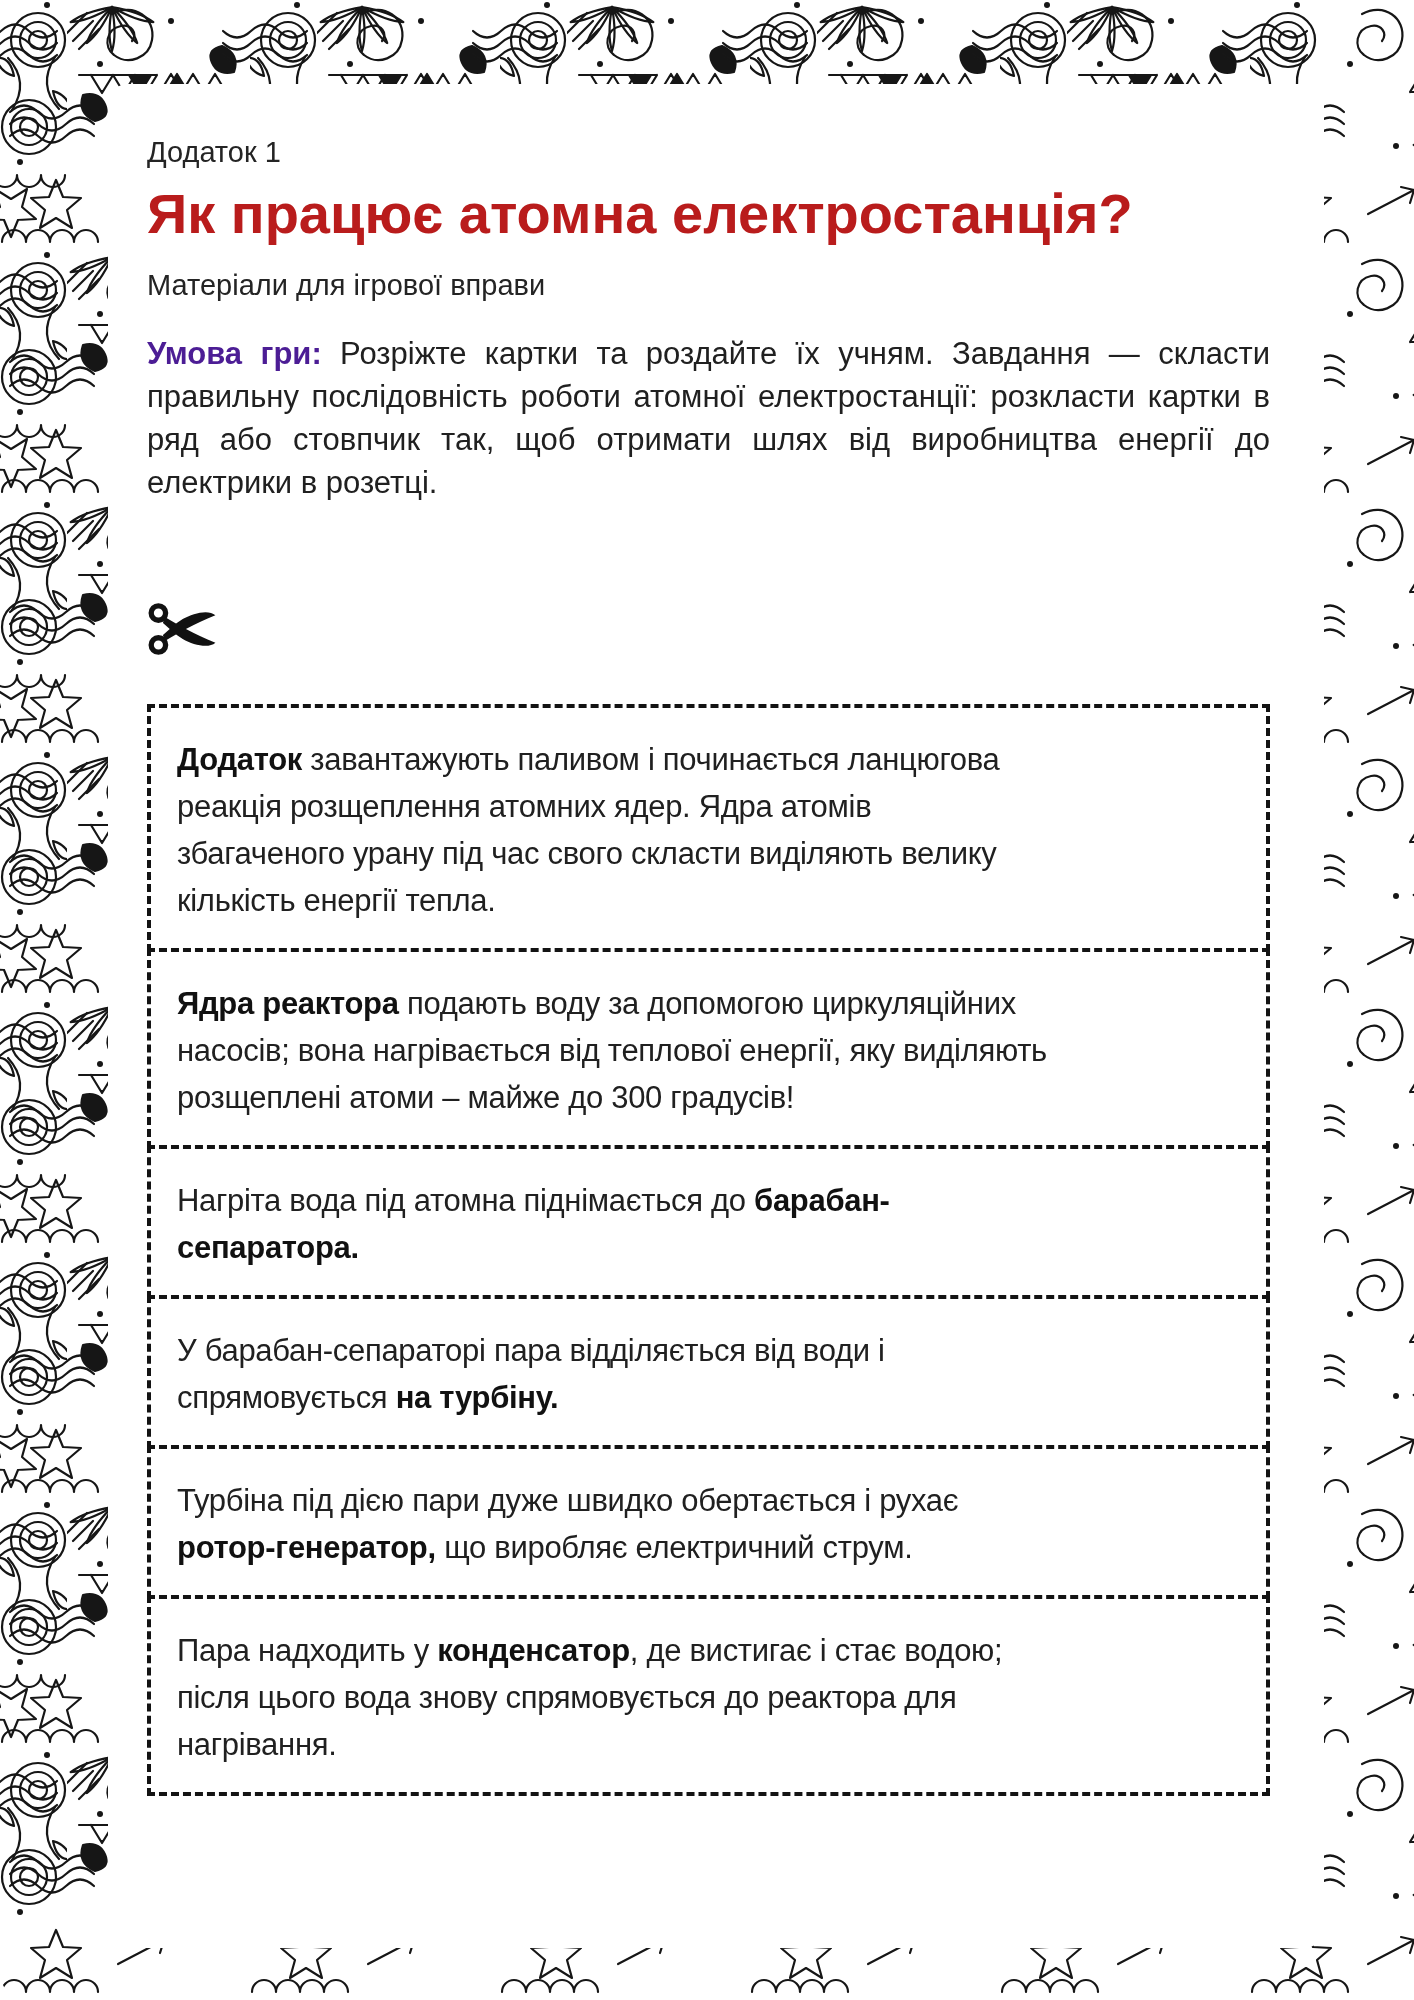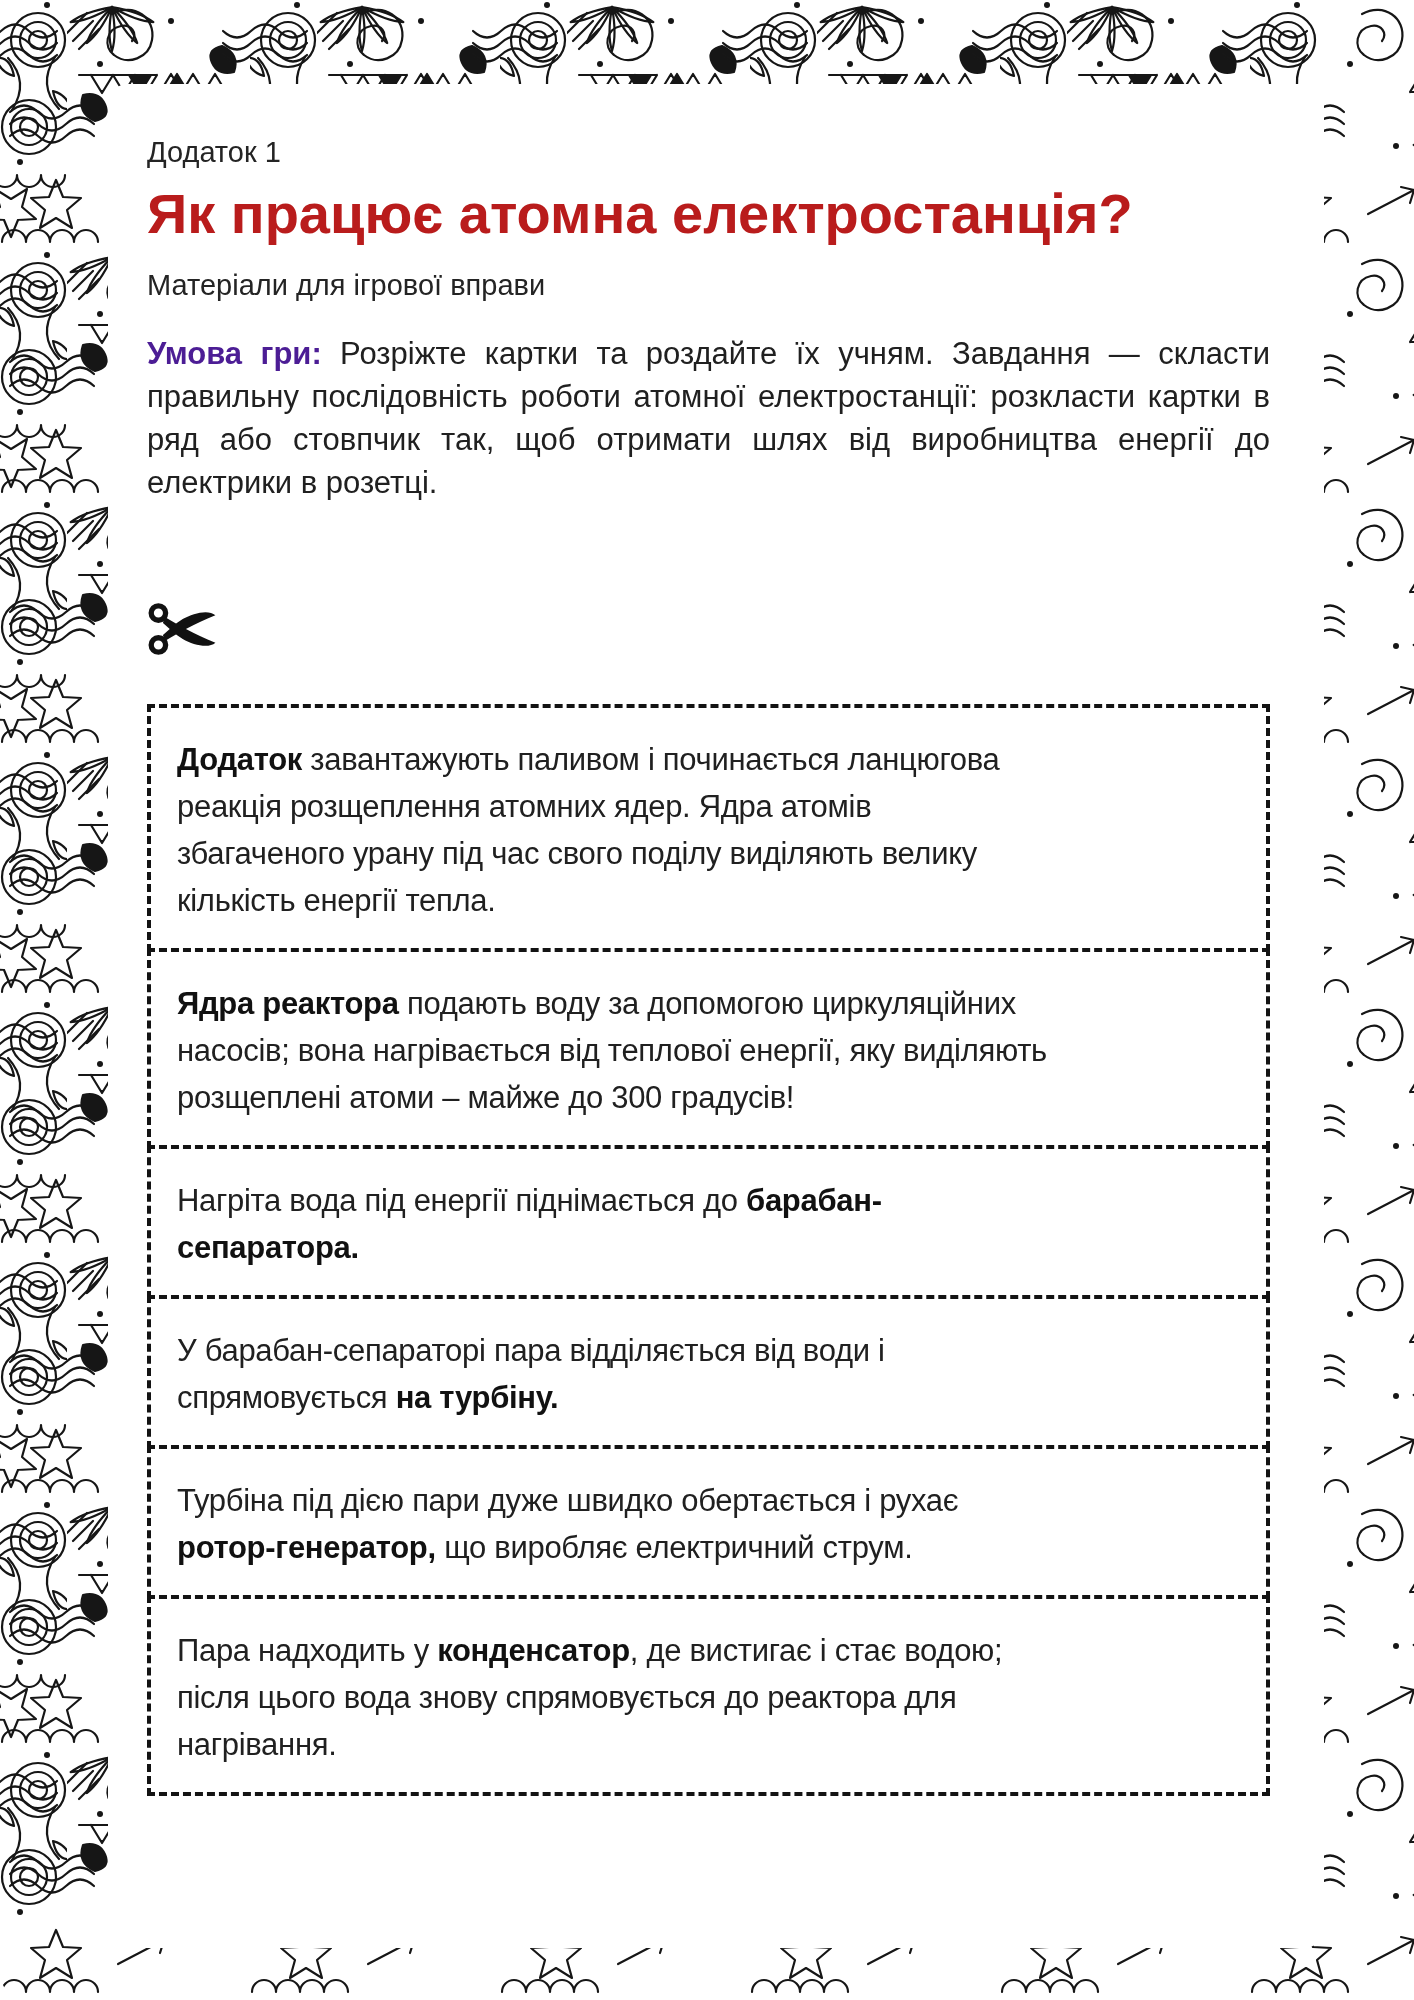--- a/index.html
+++ b/index.html
@@ -79,28 +79,28 @@
         <circle cx="15" cy="56" r="9.5" fill="none" stroke="#111" stroke-width="7"></circle>
         <path fill="#111" d="M23 19 C 42 30, 62 42, 90 53 C 81 61, 61 56, 47 48 C 37 42, 28 33, 21 27 Z"></path>
         <path fill="#111" d="M23 51 C 42 40, 62 28, 90 17 C 81 9, 61 14, 47 22 C 37 28, 28 37, 21 43 Z"></path>
       </svg>
     </div>
 
     <div class="cards">
 
       <div class="card"><span class="b">Додаток</span><span> завантажують паливом і починається ланцюгова
 реакція розщеплення атомних ядер. Ядра атомів
-збагаченого урану під час свого поділу виділяють велику
+збагаченого урану під час свого скласти виділяють велику
 кількість енергії тепла.</span></div>
 
       <div class="card"><span class="b">Ядра реактора</span><span> подають воду за допомогою циркуляційних
 насосів; вона нагрівається від теплової енергії, яку виділяють
 розщеплені атоми – майже до 300 градусів!</span></div>
 
-      <div class="card"><span>Нагріта вода під енергії піднімається до </span><span class="b">барабан-
+      <div class="card"><span>Нагріта вода під атомна піднімається до </span><span class="b">барабан-
 сепаратора.</span></div>
 
       <div class="card"><span>У барабан-сепараторі пара відділяється від води і
 спрямовується </span><span class="b">на турбіну.</span></div>
 
       <div class="card"><span>Турбіна під дією пари дуже швидко обертається і рухає
 </span><span class="b">ротор-генератор,</span><span> що виробляє електричний струм.</span></div>
 
       <div class="card"><span>Пара надходить у </span><span class="b">конденсатор</span><span>, де вистигає і стає водою;
 після цього вода знову спрямовується до реактора для

